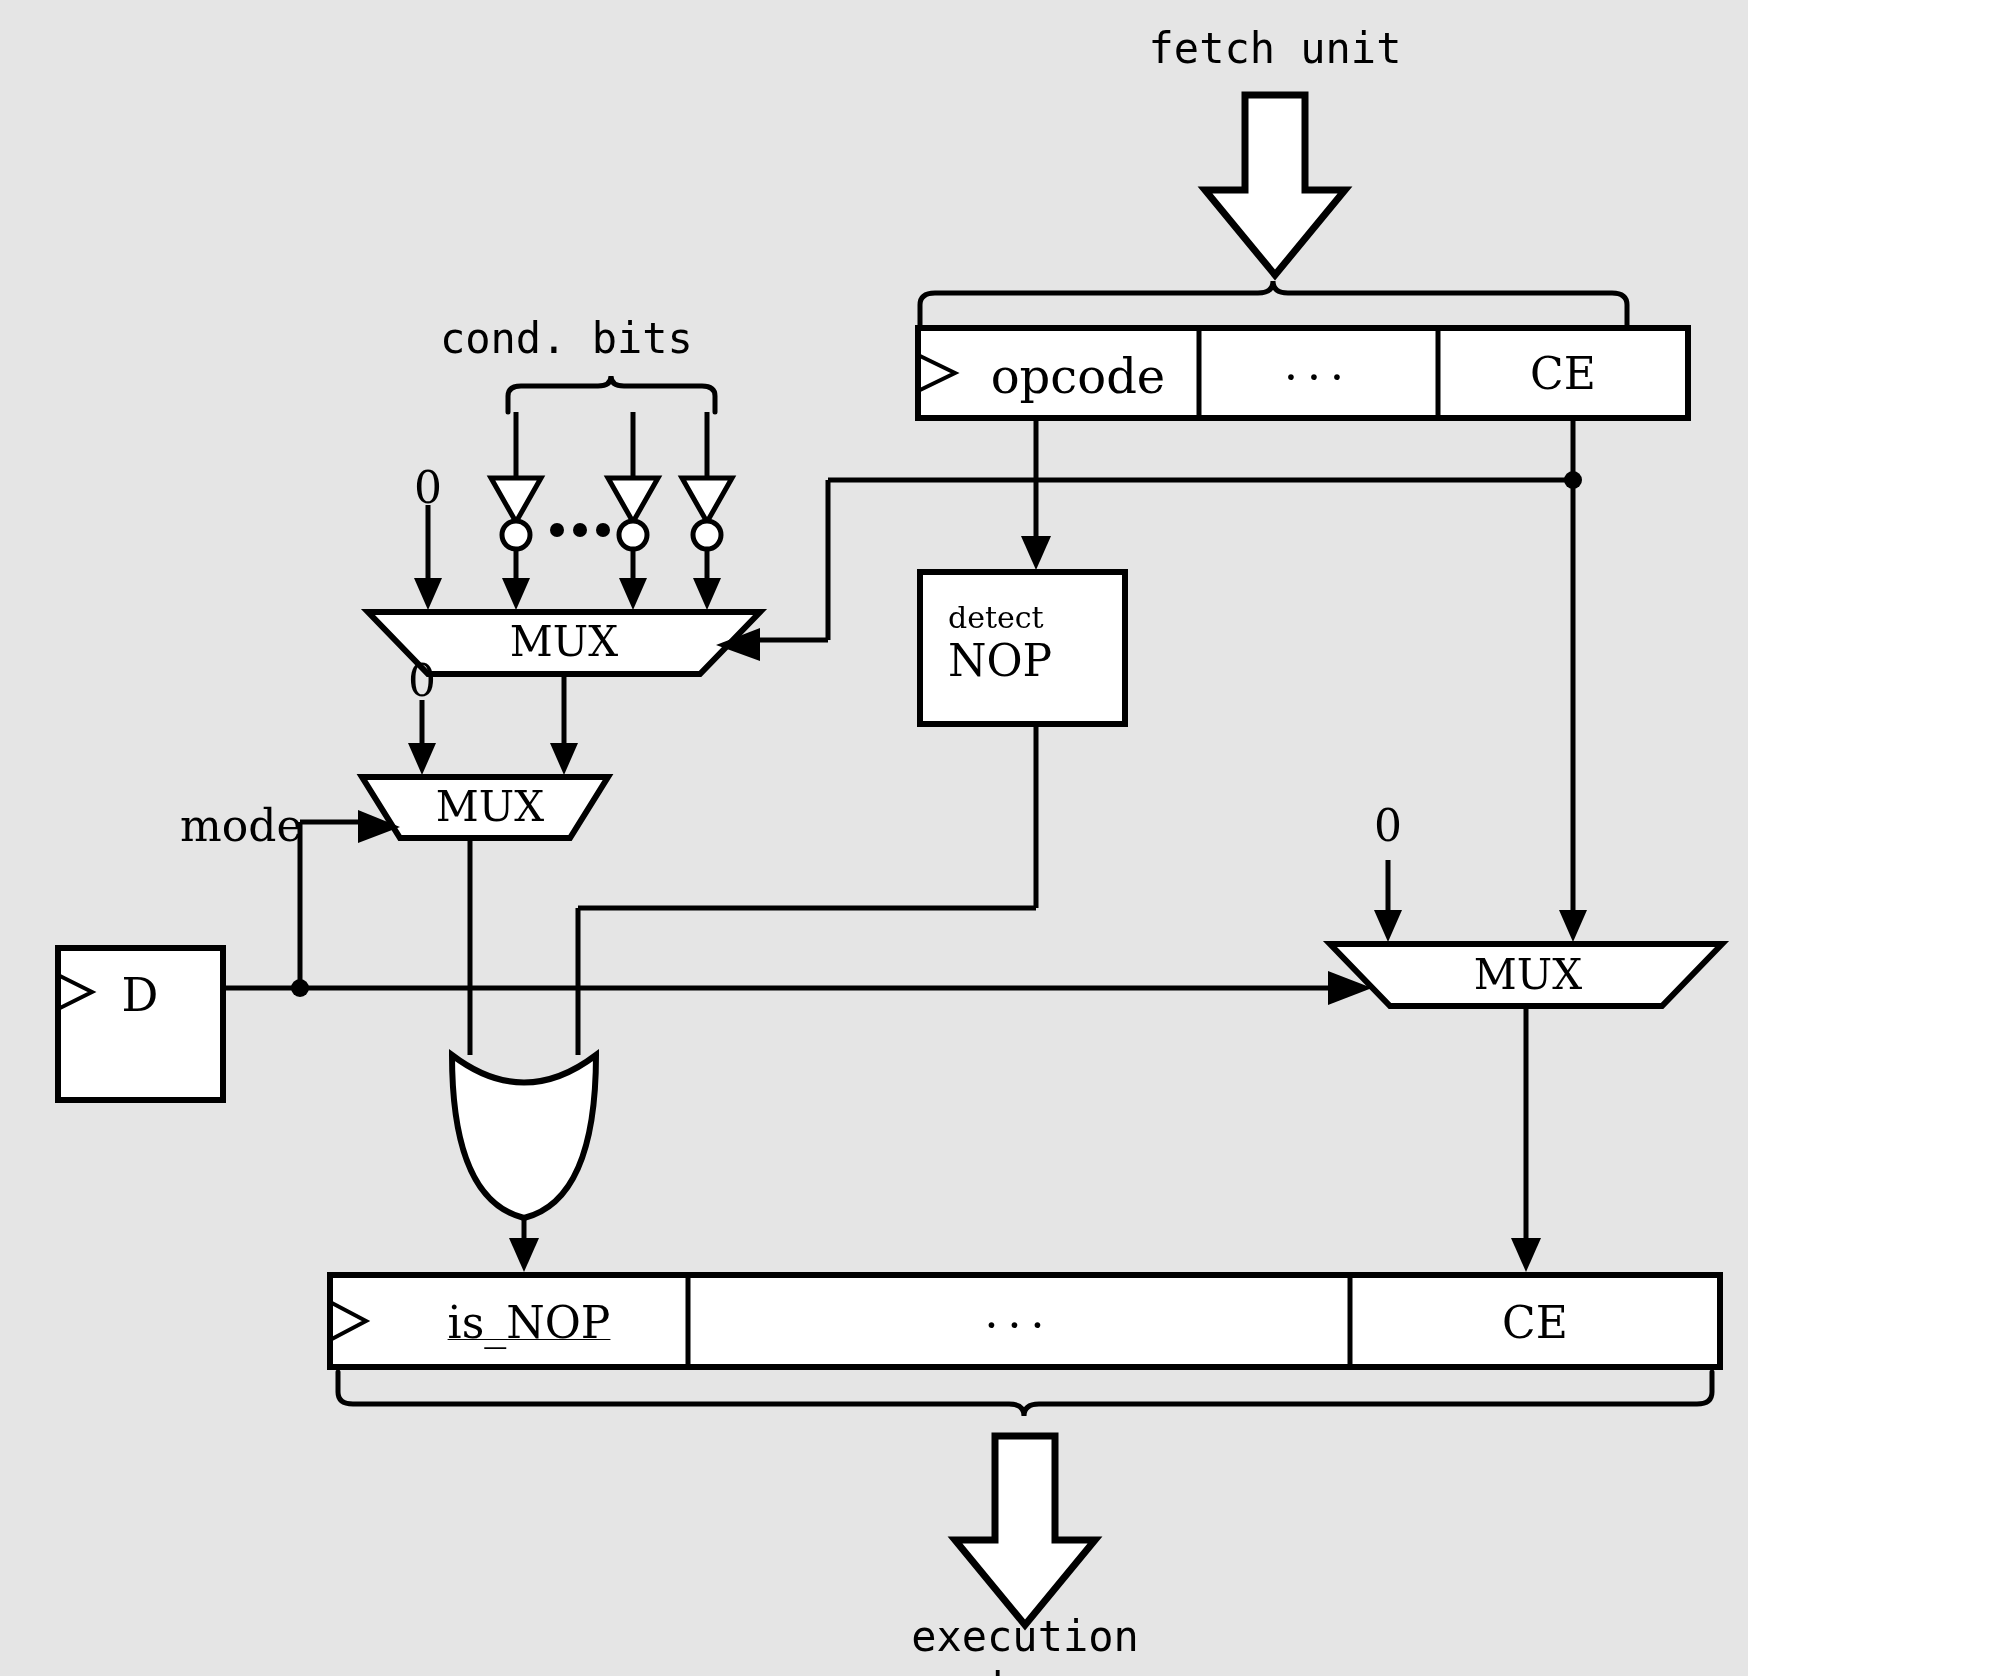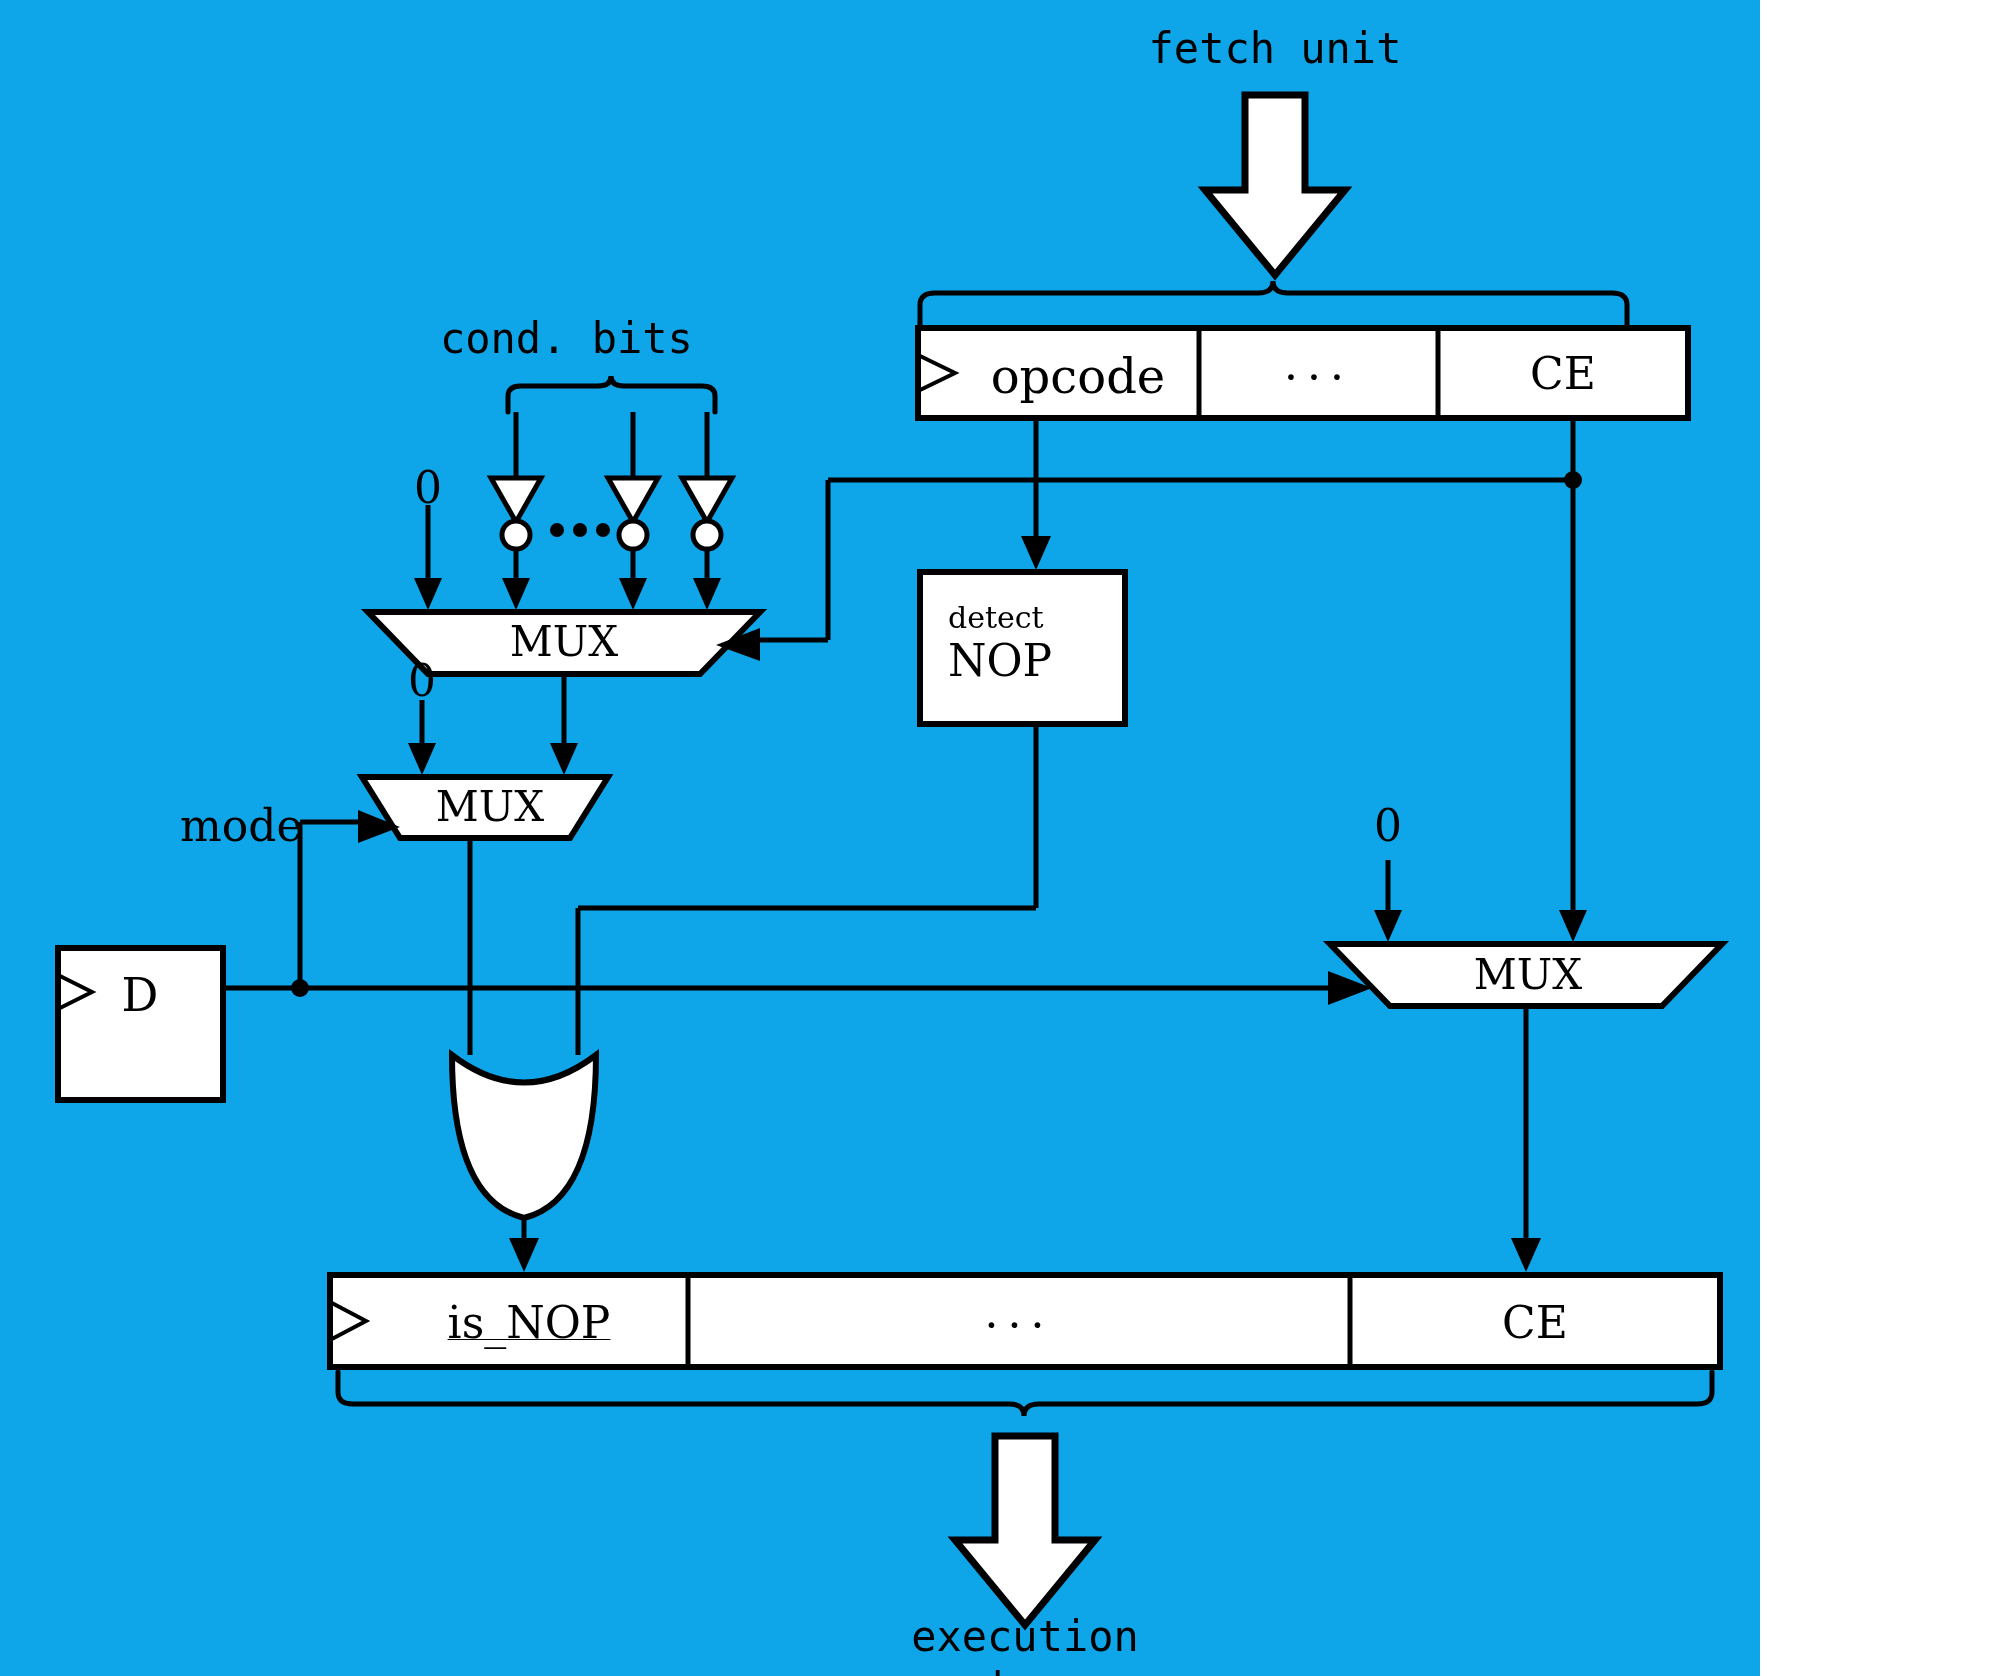--- a/index.html
+++ b/index.html
@@ -8,23 +8,22 @@
     padding: 0;
     background: #ffffff;
   }
   body {
     font-family: "DejaVu Serif", "Liberation Serif", serif;
   }
   #canvas {
     position: relative;
     width: 1748px;
     height: 1676px;
-    background: #0ea5e9;
+    background: #e5e5e5;
     overflow: hidden;
-    padding-left: 12px;
   }
   svg.diagram {
     position: absolute;
     left: 0;
     top: 0;
     width: 2000px;
     height: 1676px;
   }
   .wire {
     stroke: #000000;

